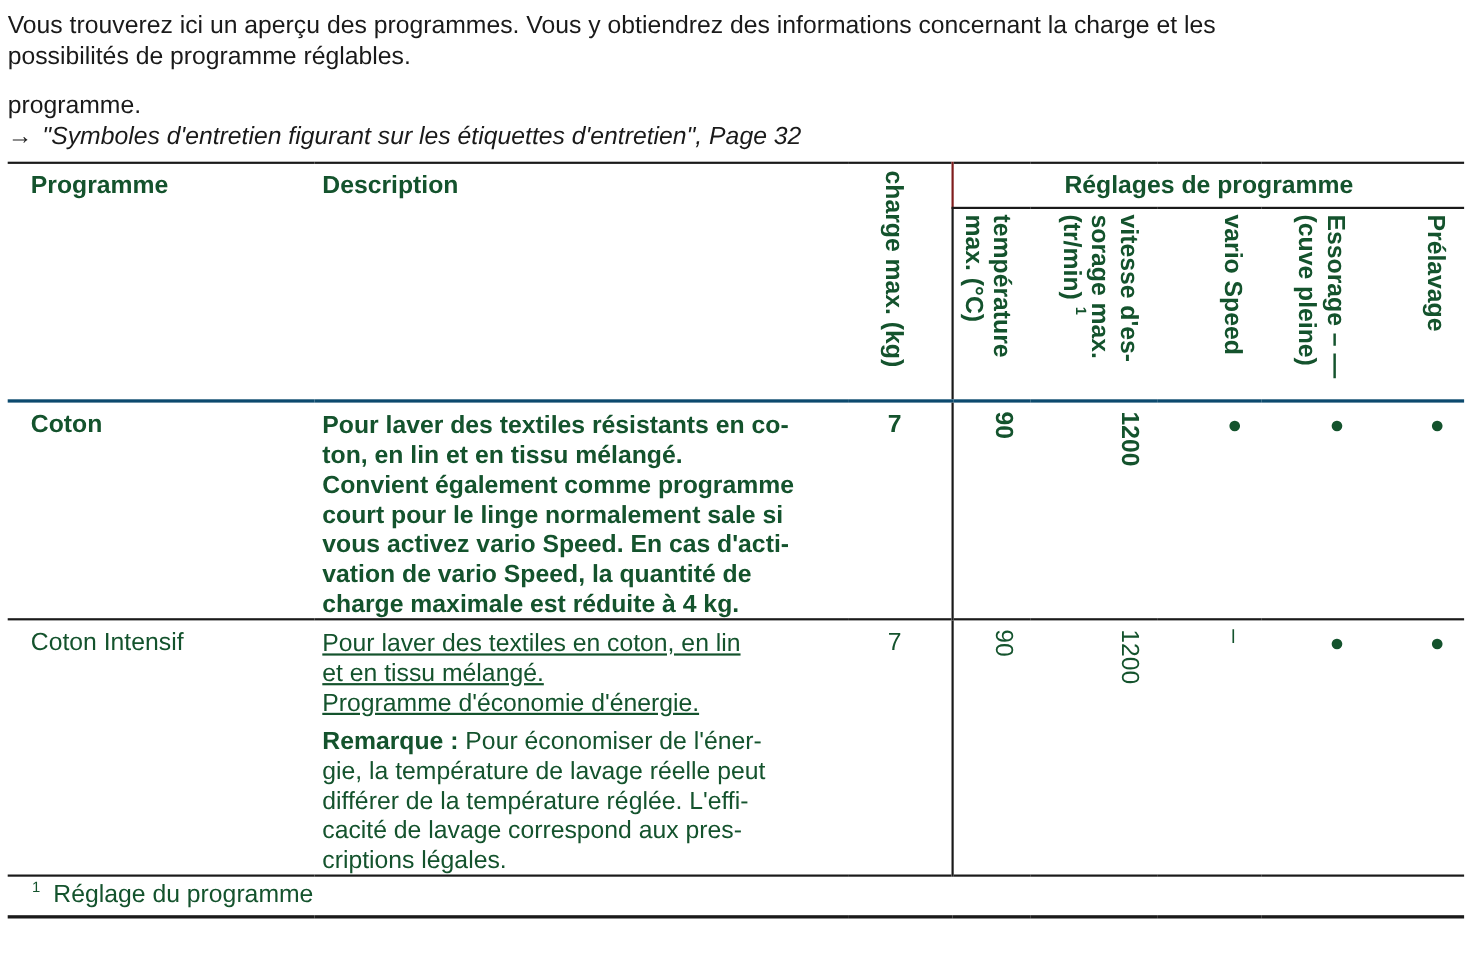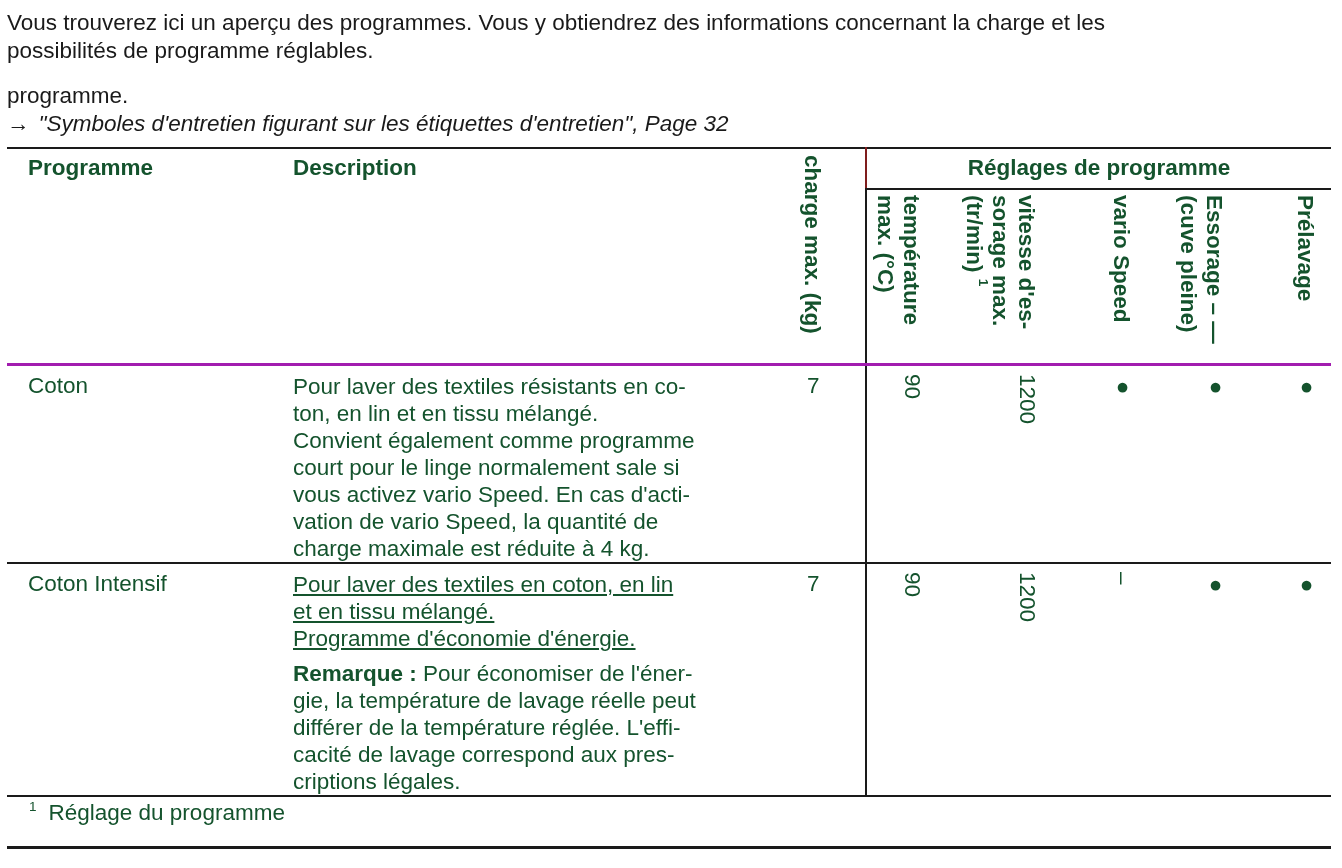--- a/index.html
+++ b/index.html
@@ -16,33 +16,33 @@
   table.program-table {
     margin:9px 0 0 7px; border-collapse:collapse; table-layout:fixed; width:1324px;
     border-top:2px solid #1a1a1a; border-bottom:3px solid #1a1a1a;
     font-size:22.5px; color:#14532d;
   }
   th, td { vertical-align:top; text-align:left; padding:0; overflow:hidden; font-weight:normal; }
   tr.hrowA { height:41px; }
   tr.hrowB { height:175px; }
   tr.row1  { height:197px; }
   tr.row2  { height:230px; }
-  tr.frow  { height:52px; }
+  tr.frow  { height:38px; }
 
   th { font-weight:bold; }
   .th-prog { padding:6px 0 0 21px; }
   .th-desc { padding:6px 0 0 7px; }
   .th-reglages { text-align:center; padding-top:6px; border-bottom:2px solid #1a1a1a; border-left:2px solid #7f1d1d; }
 
   .vert { writing-mode:vertical-rl; box-sizing:border-box; width:100%; }
   .th-charge .vert { padding:6px 40px 0 0; line-height:26px; font-weight:bold; }
   .vcol .vert { padding:5px 13px 0 0; line-height:26px; font-weight:bold; }
   .bl { border-left:2px solid #1a1a1a; }
 
-  tr.row1 > td { border-top:3px solid #a21caf; }
+  tr.row1 > td { border-top:3px solid #0c4a6e;font-weight:bold; }
   tr.row2 > td { border-top:2px solid #1a1a1a; }
   tr.frow > td { border-top:2px solid #1a1a1a; padding:3px 0 0 22px; }
 
   .prog { padding:7px 0 0 21px; }
   .desc { padding:7px 6px 0 7px; line-height:27px; }
   .desc .line { white-space:nowrap; }
   .desc .center { text-align:left;text-decoration:underline; }
   .remarque { margin-top:8px; }
   .charge-val { padding:7px 0 0 36px; }
   .vval .vert { padding:8px 13px 0 0; line-height:24px; }

